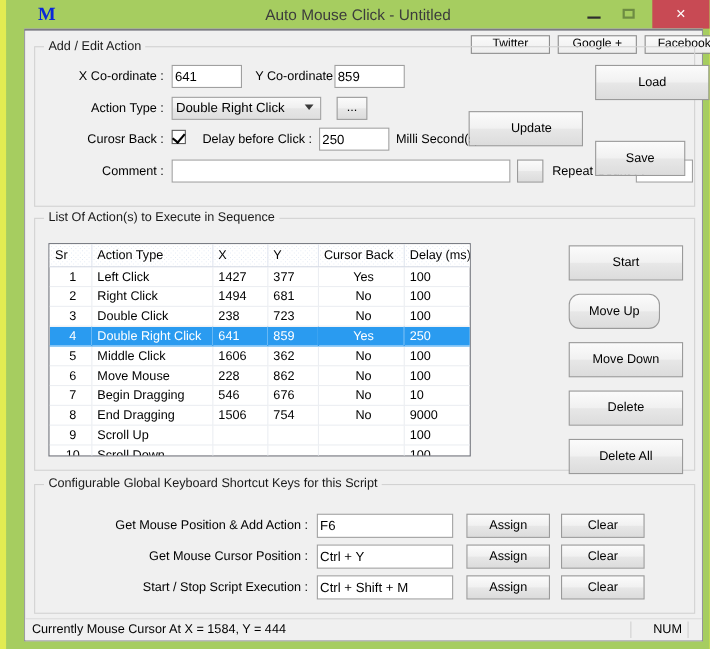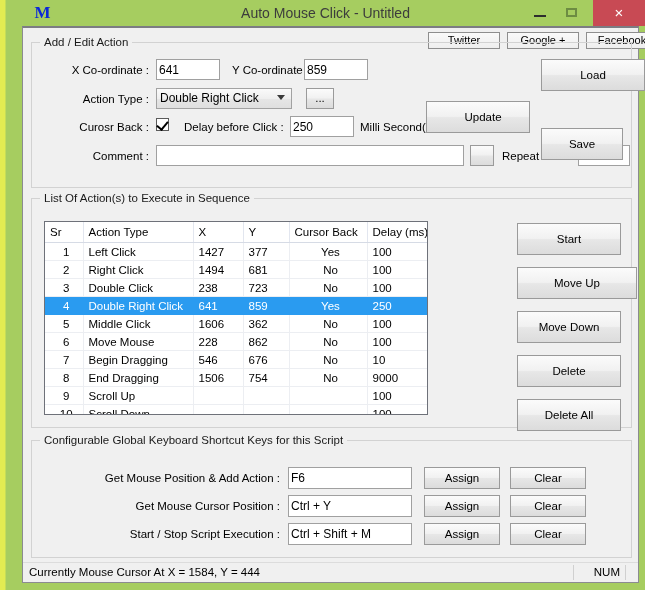--- a/index.html
+++ b/index.html
@@ -324,21 +324,21 @@
                   <td class="c"></td>
                   <td>100</td>
                   <td></td>
                 </tr>
               </tbody>
         </table>
       </div>
 
       <div id="side-buttons">
             <div class="btn" style="left: 485px; top: 24px; width: 104px; height: 32px; line-height: 30px;">Start</div>
-            <div class="btn" style="left: 485px; top: 68px; width: 120px; height: 32px; line-height: 30px;">Move Up</div>
+            <div class="btn" style="left: 485px; top: 68px; width: 83px; height: 32px; line-height: 30px; border-radius: 10px;">Move Up</div>
             <div class="btn" style="left: 485px; top: 112px; width: 104px; height: 32px; line-height: 30px;">Move Down</div>
             <div class="btn" style="left: 485px; top: 156px; width: 104px; height: 32px; line-height: 30px;">Delete</div>
             <div class="btn" style="left: 485px; top: 200px; width: 104px; height: 32px; line-height: 30px;">Delete All</div>
           </div>
     </div>
 
     <div class="gbox" style="left:8px;top:412px;width:601px;height:118px;">
       <div class="legend">Configurable Global Keyboard Shortcut Keys for this Script</div>
       <div id="shortcut-rows">
             <div class="lbl r" style="left: 20px; top: 30px; width: 228px;">Get Mouse Position &amp; Add Action :</div>

